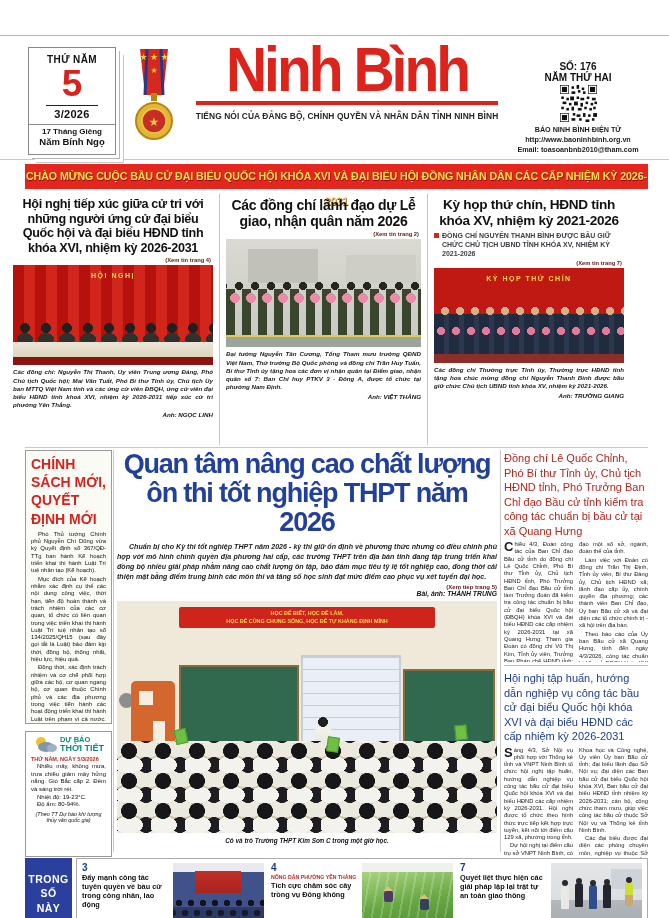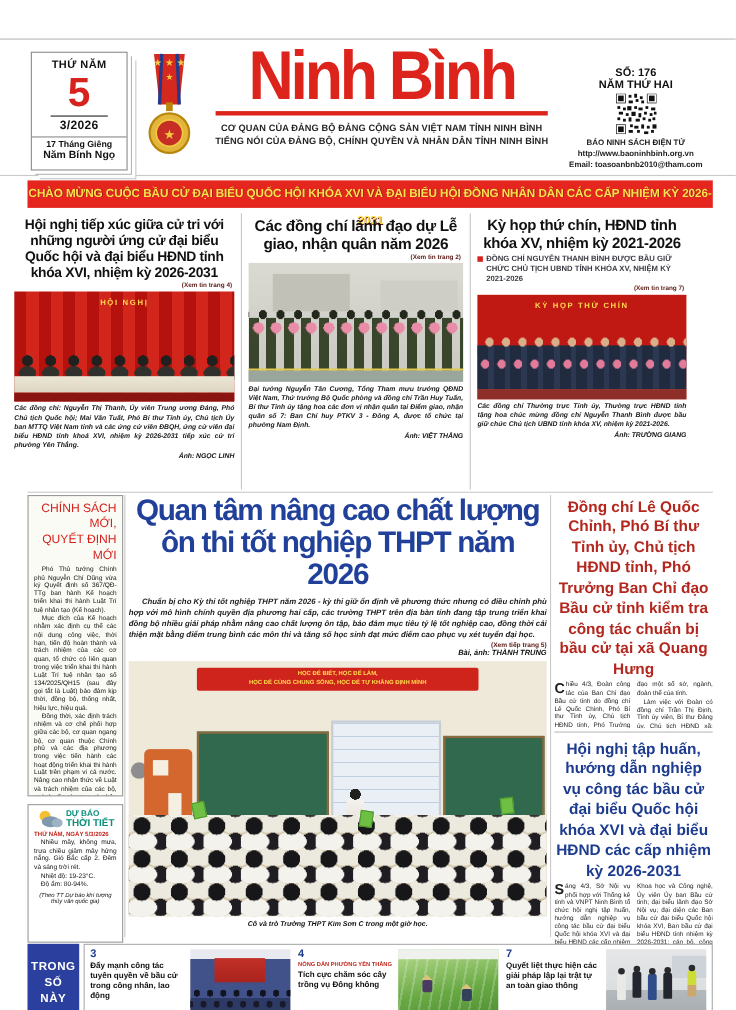--- a/index.html
+++ b/index.html
@@ -80,21 +80,21 @@
                  line-height:1.32;margin-top:3px;color:#191919;}
   .story-credit{font-size:6.2px;font-weight:bold;font-style:italic;text-align:right;margin-top:2px;}
 
   .midrule{position:absolute;left:25px;right:21px;top:430px;border-top:1px solid #c9c9c9;}
   .vrule1{position:absolute;left:113px;top:433px;height:402px;border-left:1px solid #c9c9c9;}
   .vrule2{position:absolute;left:500px;top:433px;height:402px;border-left:1px solid #c9c9c9;}
 
   
   .policy{position:absolute;left:25px;top:433px;width:87px;height:274px;border:1px solid #9a9a9a;
           background:#fbfbf6;box-sizing:border-box;padding:4px 5px;overflow:hidden;}
-  .policy-title{font-size:11px;font-weight:normal;color:#d6231e;text-align:right;line-height:1.3;margin-bottom:3px;}
+  .policy-title{font-size:14px;font-weight:bold;color:#d6231e;text-align:left;line-height:1.3;margin-bottom:3px;}
   .policy p{font-size:5.9px;line-height:1.24;text-align:justify;text-indent:7px;margin:0 0 1px;}
   .policy-note{font-size:5.5px;font-weight:bold;text-align:right;margin-top:2px;color:#3a3a3a;}
 
   .weather{position:absolute;left:25px;top:714px;width:87px;height:126px;border:1px solid #9a9a9a;
            box-sizing:border-box;padding:4px 5px;background:#fff;}
   .weather-head{display:flex;align-items:center;justify-content:center;gap:3px;}
   .weather-title{font-size:9px;font-weight:bold;color:#0c8f7a;line-height:1.05;text-align:left;}
   .weather-title .t1{font-size:7.5px;display:block;}
   .weather-date{font-size:5.5px;font-weight:bold;color:#c0281e;margin:3px 0 1px;}
   .weather p{font-size:6px;line-height:1.26;text-align:justify;margin:0;text-indent:6px;}
@@ -133,21 +133,21 @@
   .cls-card{position:absolute;width:10px;height:13px;background:#6fbf44;border:1px solid #4e9a2e;}
   .card1{left:58px;top:128px;transform:rotate(-12deg);}
   .card2{left:210px;top:136px;transform:rotate(8deg);}
   .card3{left:338px;top:124px;transform:rotate(-6deg);}
   .center-caption{font-size:6.4px;font-weight:bold;font-style:italic;text-align:center;margin-top:4px;}
 
   
   .right-col{position:absolute;left:504px;top:433px;width:144px;}
   .article{overflow:hidden;}
   .a1{height:212px;}
-  .a-headline{font-size:14px;font-weight:bold;text-align:center;line-height:1.32;margin:1px 0 3px;}
+  .a-headline{font-size:11px;font-weight:normal;text-align:left;line-height:1.32;margin:1px 0 3px;}
   .a1 .a-headline{color:#b3271e;}
   .a2 .a-headline{color:#1d3c8f;}
   .a-body{column-count:2;column-gap:6px;font-size:5.8px;line-height:1.26;text-align:justify;color:#1c1c1c;}
   .a-body p{margin:0 0 1px;text-indent:6px;}
   p.dropcap{text-indent:0;}
   p.dropcap::first-letter{float:left;font-size:13px;font-weight:bold;line-height:10px;padding:1px 1px 0 0;}
   .a-sign{text-align:right;margin-top:1px;}
   .a-note{display:block;font-size:5.4px;font-weight:bold;color:#3a3a3a;}
   .a-author{display:block;font-size:6.2px;font-weight:bold;}
   .article-divider{border-top:1px solid #bbbbbb;margin:3px 0 4px;}
@@ -214,21 +214,20 @@
     <rect x="27" y="46" width="6" height="8" fill="#b8860b"></rect>
     <circle cx="30" cy="74" r="18" fill="#e2b63c" stroke="#b8860b" stroke-width="2"></circle>
     <circle cx="30" cy="74" r="12" fill="#c62d24" stroke="#f3c93e" stroke-width="1.5"></circle>
     <text x="30" y="79" font-size="12" text-anchor="middle" fill="#f3c93e">★</text>
   </svg>
 
   <div class="masthead">
     <div class="mast-title">Ninh Bình</div>
     <div class="mast-underline"></div>
     <div class="mast-slogan">
-      <div>CƠ QUAN CỦA ĐẢNG BỘ ĐẢNG CỘNG SẢN VIỆT NAM TỈNH NINH BÌNH</div>
       <div>TIẾNG NÓI CỦA ĐẢNG BỘ, CHÍNH QUYỀN VÀ NHÂN DÂN TỈNH NINH BÌNH</div>
     </div>
   </div>
 
   <div class="issue">
     <div class="issue-no">SỐ: 176</div>
     <div class="issue-year">NĂM THỨ HAI</div>
     <svg class="qr" viewBox="0 0 29 29">
       <rect x="0" y="0" width="29" height="29" fill="#fff"></rect>
       <g fill="#111">
@@ -273,21 +272,21 @@
           <rect x="25" y="26" width="2" height="2"></rect>
         <rect x="2" y="2" width="3" height="3" fill="#111"></rect>
           <rect x="24" y="2" width="3" height="3"></rect>
           <rect x="2" y="24" width="3" height="3"></rect>
         <rect x="1" y="1" width="5" height="5" fill="none" stroke="#fff" stroke-width="1"></rect>
         <rect x="23" y="1" width="5" height="5" fill="none" stroke="#fff" stroke-width="1"></rect>
         <rect x="1" y="23" width="5" height="5" fill="none" stroke="#fff" stroke-width="1"></rect>
       </g>
     </svg>
     <div class="issue-lines">
-      <div>BÁO NINH SÁCH ĐIỆN TỬ</div>
+      <div>BÁO NINH BÌNH ĐIỆN TỬ</div>
       <div>http://www.baoninhbinh.org.vn</div>
       <div>Email: toasoanbnb2010@tham.com</div>
     </div>
   </div>
   <div class="header-rule"></div>
 
   <div class="banner">CHÀO MỪNG CUỘC BẦU CỬ ĐẠI BIỂU QUỐC HỘI KHÓA XVI VÀ ĐẠI BIỂU HỘI ĐỒNG NHÂN DÂN CÁC CẤP NHIỆM KỲ 2026-2031</div>
 
   <div class="top-stories">
 

